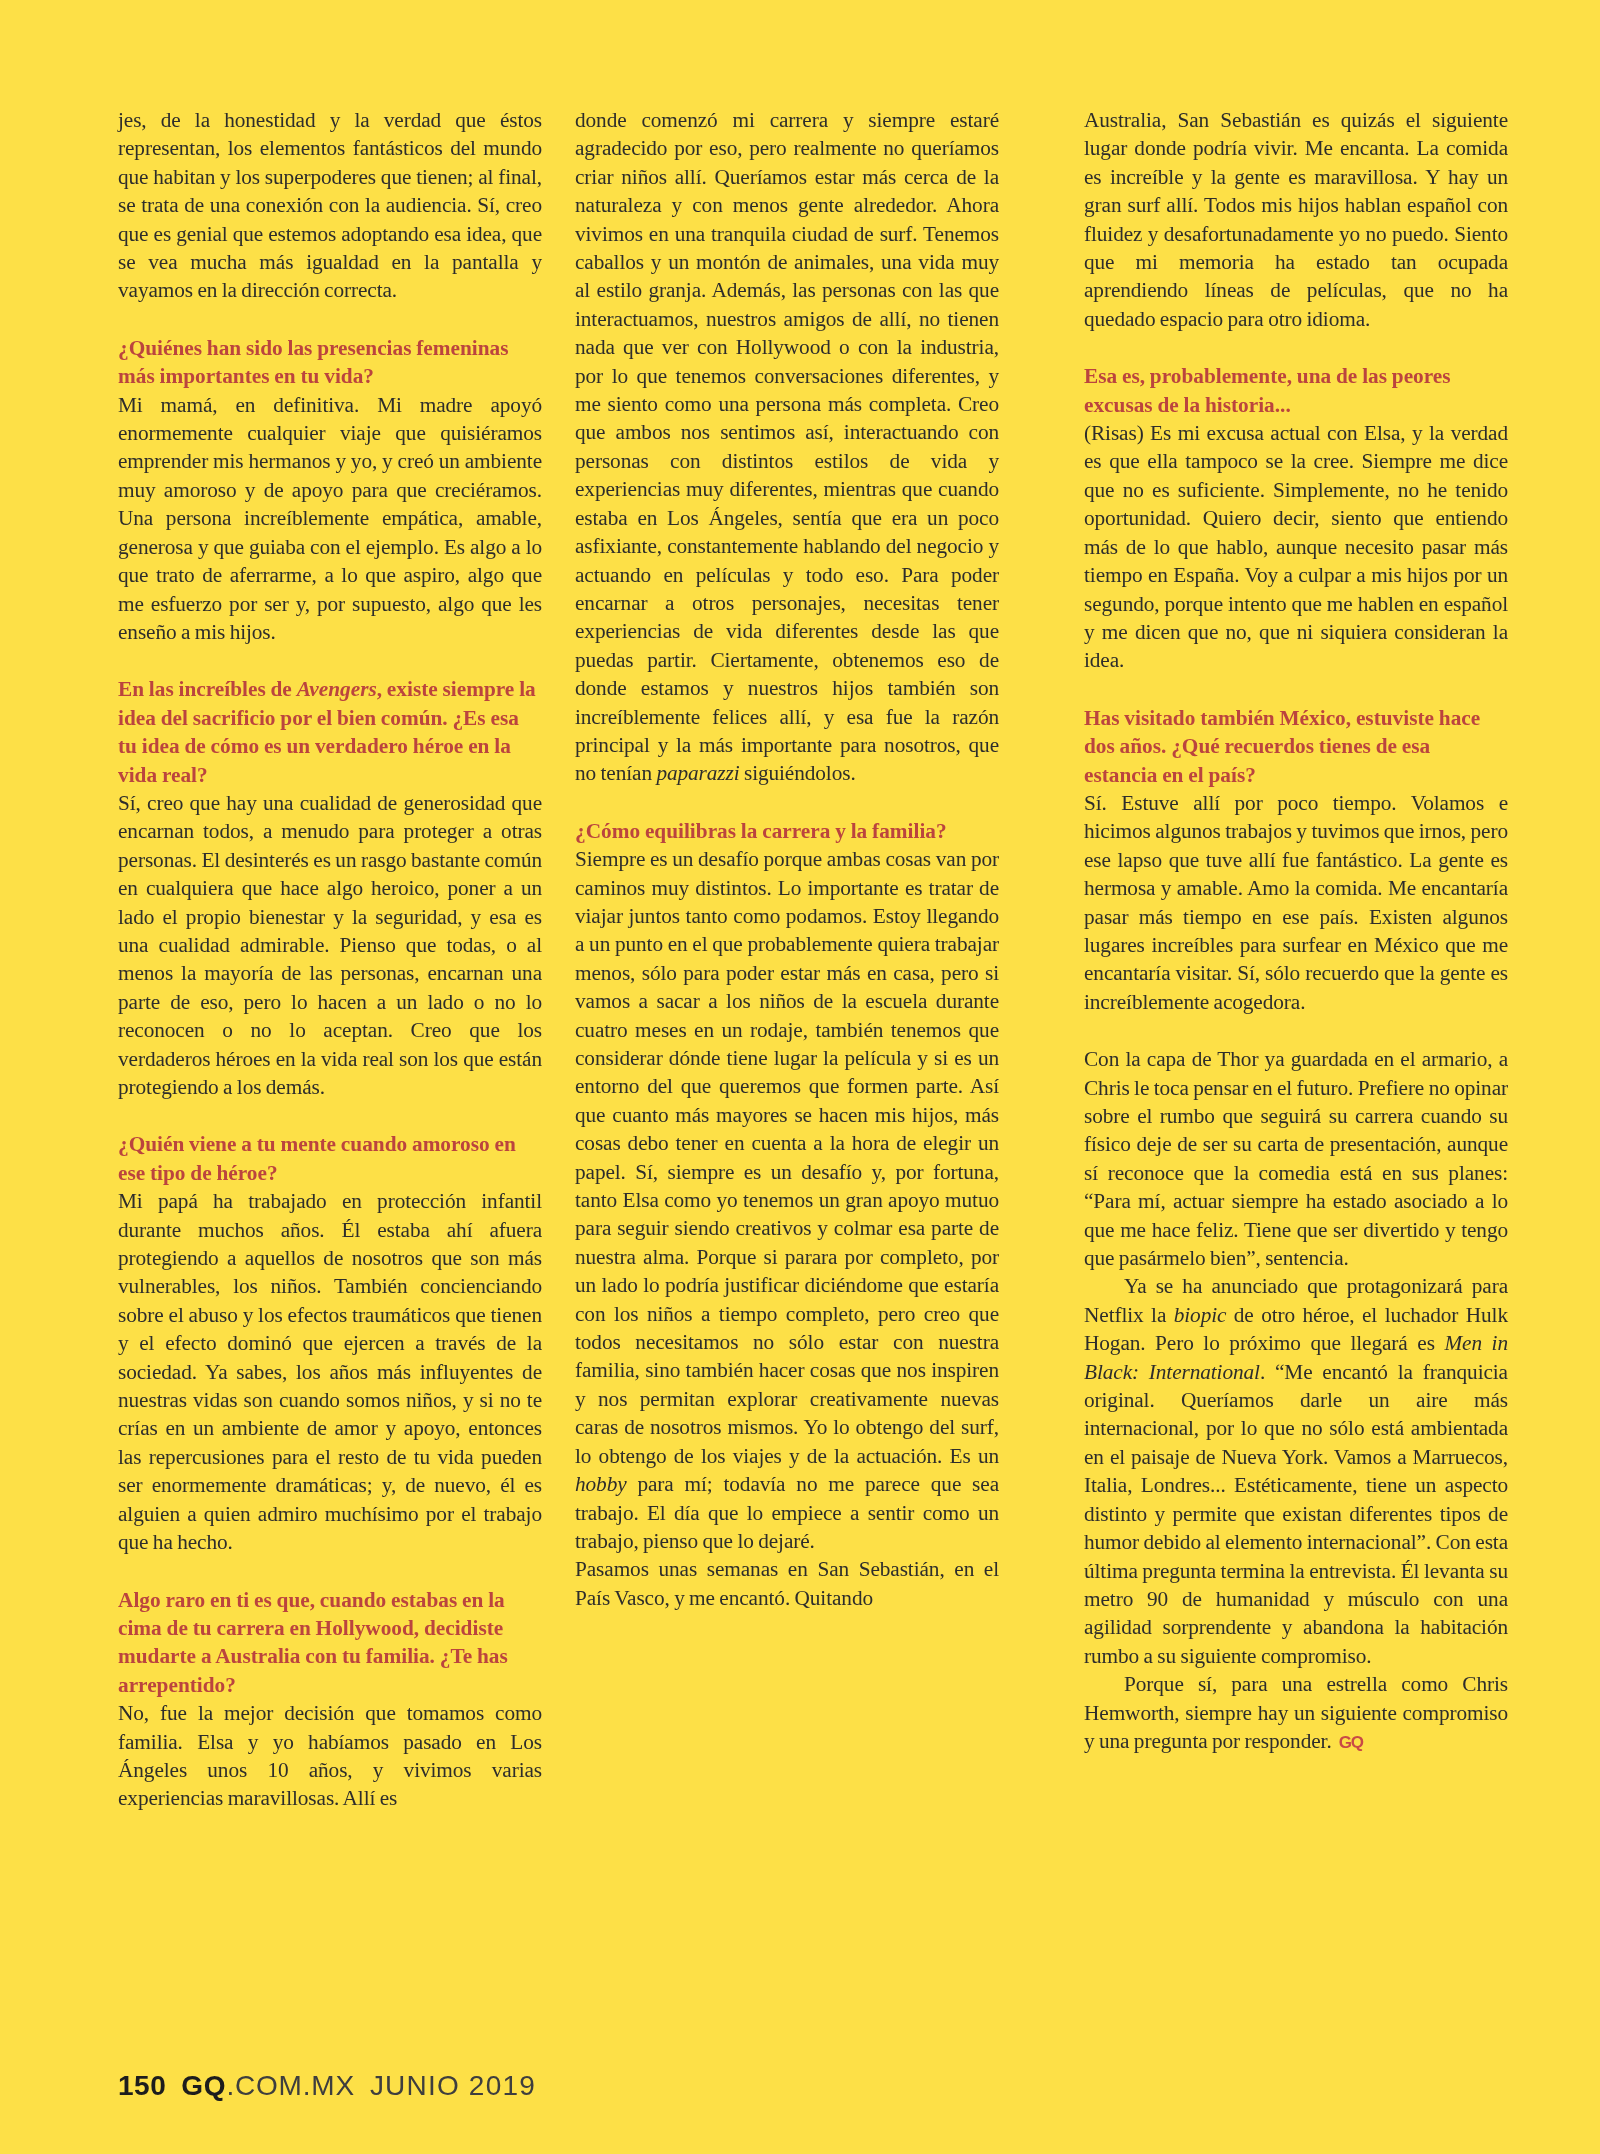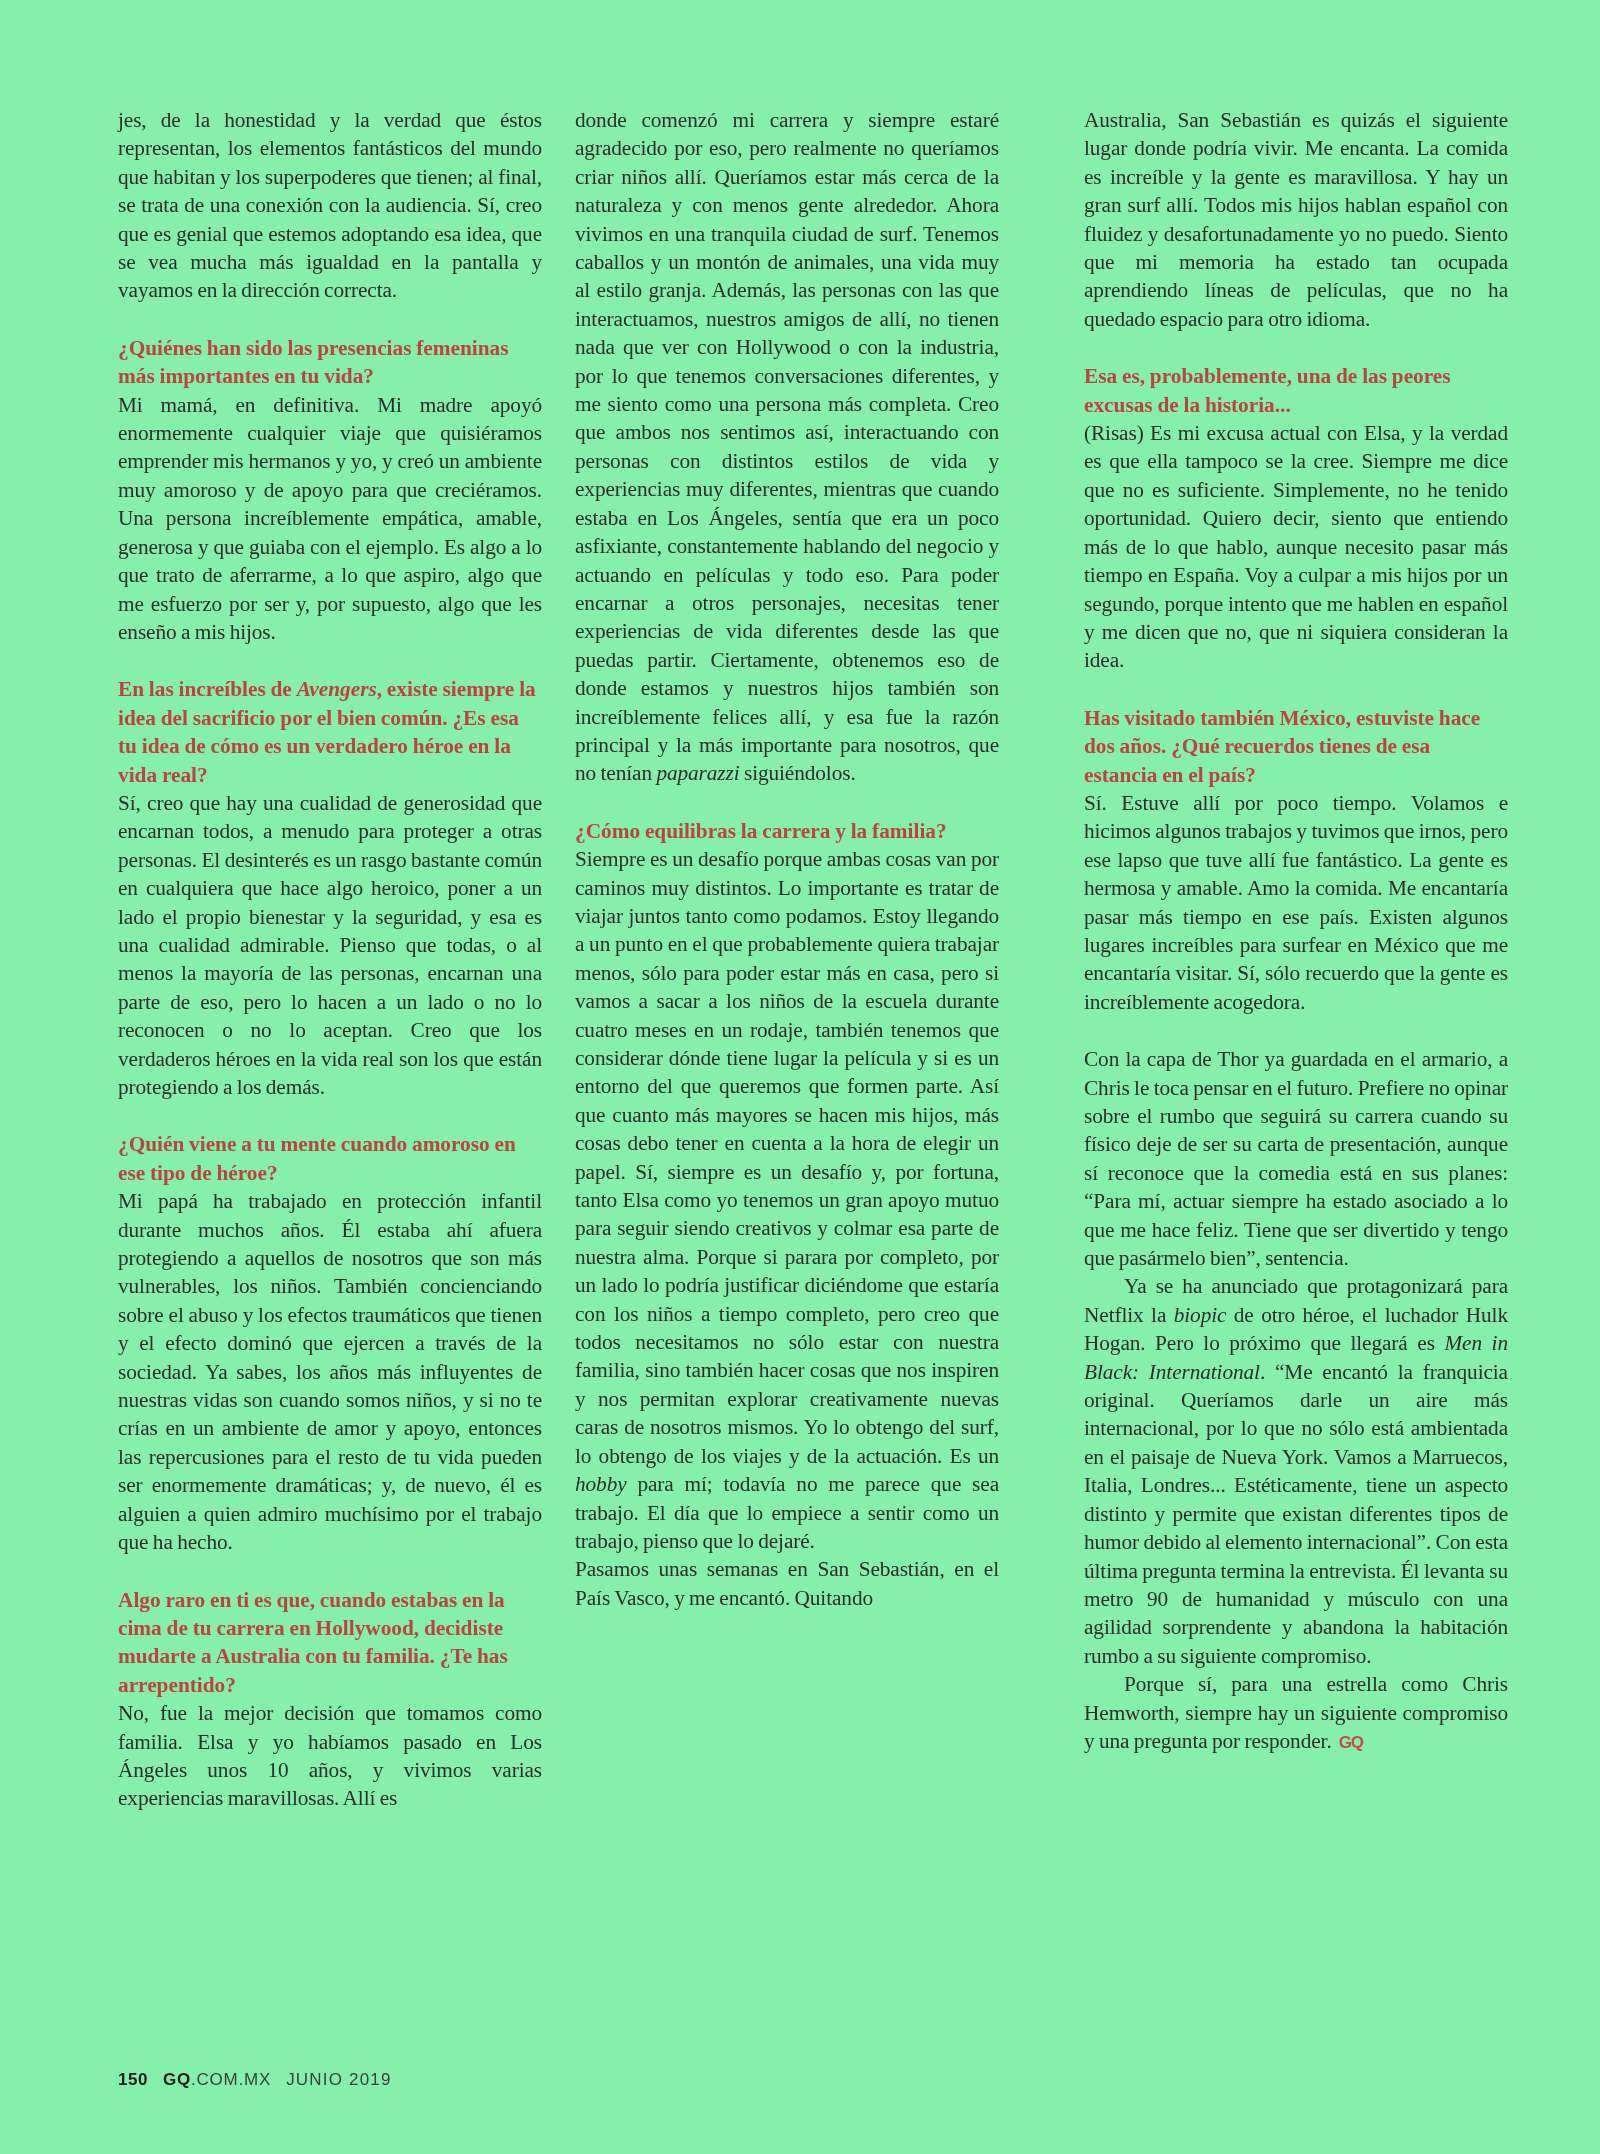--- a/index.html
+++ b/index.html
@@ -4,21 +4,21 @@
 <style>
   html, body { margin: 0; padding: 0; }
   body {
     width: 1600px; height: 2154px;
     background: #fdfdfc;
     font-family: "Liberation Serif", serif;
   }
   .page {
     position: relative;
     width: 1600px; height: 2154px;
-    background: #86efac;
+    background: #fde047;
     overflow: hidden;
   }
   .col {
     position: absolute;
     top: 106px;
     width: 424px;
     color: #2e2d2b;
     font-size: 21.3px;
     line-height: 28.4px;
     text-align: justify;
@@ -49,21 +49,21 @@
     font-size: 17px;
     letter-spacing: -1px;
     padding-left: 7px;
     white-space: nowrap;
   }
   .footer {
     position: absolute;
     left: 118px;
     top: 2070px;
     font-family: "Liberation Sans", sans-serif;
-    font-size: 17px;
+    font-size: 28px;
     letter-spacing: 0.8px;
     color: #454545;
     display: flex;
     align-items: baseline;
     gap: 15px;
     white-space: nowrap;
   }
   .footer .pn { font-weight: 700; color: #1d1d1d; letter-spacing: 0.5px; }
   .footer .site { color: #3e3e3e; }
   .footer .site b { font-weight: 700; color: #1d1d1d; }

